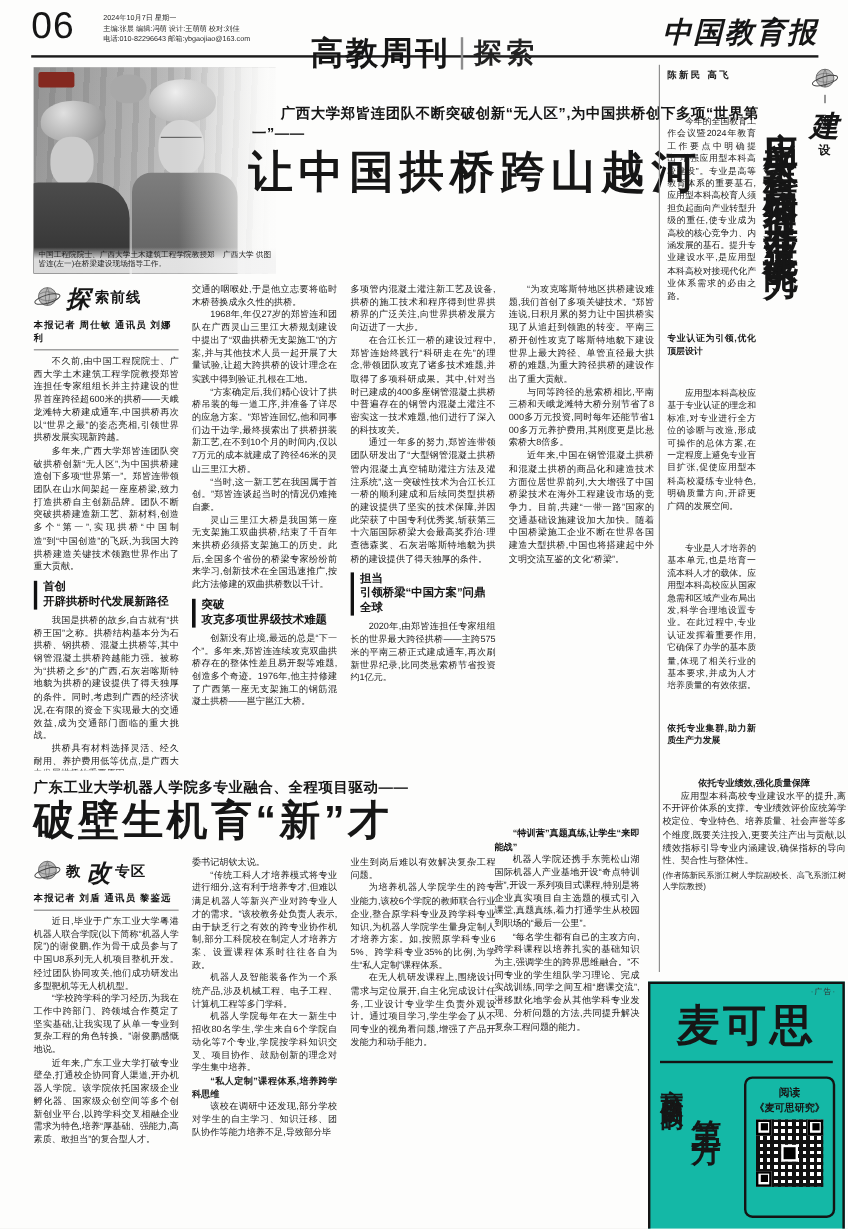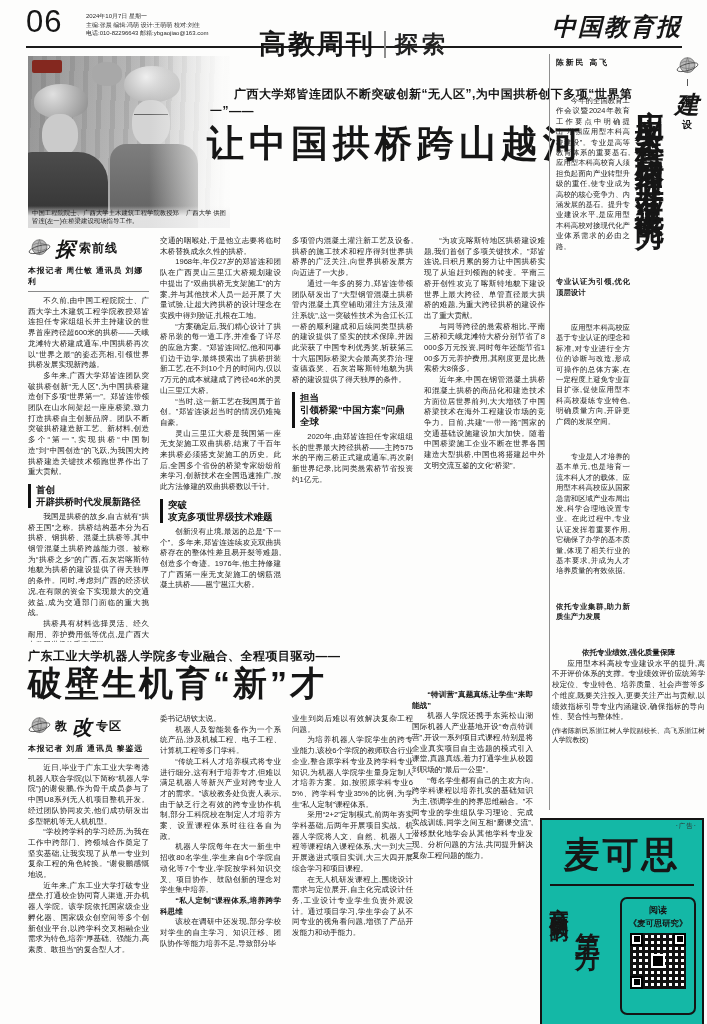--- a/index.html
+++ b/index.html
@@ -175,20 +175,21 @@
       <p>“当时,这一新工艺在我国属于首创。”郑皆连谈起当时的情况仍难掩自豪。</p>
       <p>灵山三里江大桥是我国第一座无支架施工双曲拱桥,结束了千百年来拱桥必须搭支架施工的历史。此后,全国多个省份的桥梁专家纷纷前来学习,创新技术在全国迅速推广,按此方法修建的双曲拱桥数以千计。</p>
       <div class="shead">
         <b>突破</b>
         <b>攻克多项世界级技术难题</b>
       </div>
       <p>创新没有止境,最远的总是“下一个”。多年来,郑皆连连续攻克双曲拱桥存在的整体性差且易开裂等难题,创造多个奇迹。1976年,他主持修建了广西第一座无支架施工的钢筋混凝土拱桥——邕宁邕江大桥。</p>
     </div>
     <div class="col">
       <p style="text-indent:0;">多项管内混凝土灌注新工艺及设备,拱桥的施工技术和程序得到世界拱桥界的广泛关注,向世界拱桥发展方向迈进了一大步。</p>
+      <p>在合江长江一桥的建设过程中,郑皆连始终践行“科研走在先”的理念,带领团队攻克了诸多技术难题,并取得了多项科研成果。其中,针对当时已建成的400多座钢管混凝土拱桥中普遍存在的钢管内混凝土灌注不密实这一技术难题,他们进行了深入的科技攻关。</p>
       <p>通过一年多的努力,郑皆连带领团队研发出了“大型钢管混凝土拱桥管内混凝土真空辅助灌注方法及灌注系统”,这一突破性技术为合江长江一桥的顺利建成和后续同类型拱桥的建设提供了坚实的技术保障,并因此荣获了中国专利优秀奖,斩获第三十六届国际桥梁大会最高奖乔治·理查德森奖、石灰岩喀斯特地貌为拱桥的建设提供了得天独厚的条件。</p>
       <div class="shead">
         <b>担当</b>
         <b>引领桥梁“中国方案”问鼎全球</b>
       </div>
       <p>2020年,由郑皆连担任专家组组长的世界最大跨径拱桥——主跨575米的平南三桥正式建成通车,再次刷新世界纪录,比同类悬索桥节省投资约1亿元。</p>
     </div>
     <div class="col">
       <p>“为攻克喀斯特地区拱桥建设难题,我们首创了多项关键技术。”郑皆连说,日积月累的努力让中国拱桥实现了从追赶到领跑的转变。平南三桥开创性攻克了喀斯特地貌下建设世界上最大跨径、单管直径最大拱桥的难题,为重大跨径拱桥的建设作出了重大贡献。</p>
       <p>与同等跨径的悬索桥相比,平南三桥和天峨龙滩特大桥分别节省了8000多万元投资,同时每年还能节省100多万元养护费用,其刚度更是比悬索桥大8倍多。</p>
@@ -210,30 +211,29 @@
         <span class="bchar">改</span>
         <span class="brest">专区</span>
       </div>
       <div class="byline">本报记者 刘盾 通讯员 黎鉴远</div>
       <p>近日,毕业于广东工业大学粤港机器人联合学院(以下简称“机器人学院”)的谢俊鹏,作为骨干成员参与了中国U8系列无人机项目整机开发。经过团队协同攻关,他们成功研发出多型靶机等无人机机型。</p>
       <p>“学校跨学科的学习经历,为我在工作中跨部门、跨领域合作奠定了坚实基础,让我实现了从单一专业到复杂工程的角色转换。”谢俊鹏感慨地说。</p>
       <p>近年来,广东工业大学打破专业壁垒,打通校企协同育人渠道,开办机器人学院。该学院依托国家级企业孵化器、国家级众创空间等多个创新创业平台,以跨学科交叉相融企业需求为特色,培养“厚基础、强能力,高素质、敢担当”的复合型人才。</p>
     </div>
     <div class="col">
       <p style="text-indent:0;">委书记胡钦太说。</p>
+      <p>“传统工科人才培养模式将专业进行细分,这有利于培养专才,但难以满足机器人等新兴产业对跨专业人才的需求。”该校教务处负责人表示,由于缺乏行之有效的跨专业协作机制,部分工科院校在制定人才培养方案、设置课程体系时往往各自为政。</p>
       <p>机器人及智能装备作为一个系统产品,涉及机械工程、电子工程、计算机工程等多门学科。</p>
-      <p>“传统工科人才培养模式将专业进行细分,这有利于培养专才,但难以满足机器人等新兴产业对跨专业人才的需求。”该校教务处负责人表示,由于缺乏行之有效的跨专业协作机制,部分工科院校在制定人才培养方案、设置课程体系时往往各自为政。</p>
       <p>机器人学院每年在大一新生中招收80名学生,学生来自6个学院自动化等7个专业,学院按学科知识交叉、项目协作、鼓励创新的理念对学生集中培养。</p>
       <p class="esub">“私人定制”课程体系,培养跨学科思维</p>
       <p>该校在调研中还发现,部分学校对学生的自主学习、知识迁移、团队协作等能力培养不足,导致部分毕</p>
     </div>
     <div class="col">
       <p style="text-indent:0;">业生到岗后难以有效解决复杂工程问题。</p>
       <p>为培养机器人学院学生的跨专业能力,该校6个学院的教师联合行业企业,整合原学科专业及跨学科专业知识,为机器人学院学生量身定制人才培养方案。如,按照原学科专业65%、跨学科专业35%的比例,为学生“私人定制”课程体系。</p>
-      <p>采用“2+2”定制模式,前两年夯实学科基础,后两年开展项目实战。机器人学院将人文、自然、机器人工程等课程纳入课程体系,大一到大三开展递进式项目实训,大三大四开展综合学习和项目课程。</p>
       <p>在无人机研发课程上,围绕设计需求与定位展开,自主化完成设计任务,工业设计专业学生负责外观设计。通过项目学习,学生学会了从不同专业的视角看问题,增强了产品开发能力和动手能力。</p>
     </div>
   </div>
   <div class="ecol4">
     <p class="esub">“特训营”真题真练,让学生“来即能战”</p>
     <p>机器人学院还携手东莞松山湖国际机器人产业基地开设“奇点特训营”,开设一系列项目式课程,特别是将企业真实项目自主选题的模式引入课堂,真题真练,着力打通学生从校园到职场的“最后一公里”。</p>
     <p>“每名学生都有自己的主攻方向,跨学科课程以培养扎实的基础知识为主,强调学生的跨界思维融合。”不同专业的学生组队学习理论、完成实战训练,同学之间互相“磨课交流”,潜移默化地学会从其他学科专业发现、分析问题的方法,共同提升解决复杂工程问题的能力。</p>
   </div>
 
   <div class="vdivider"></div>

